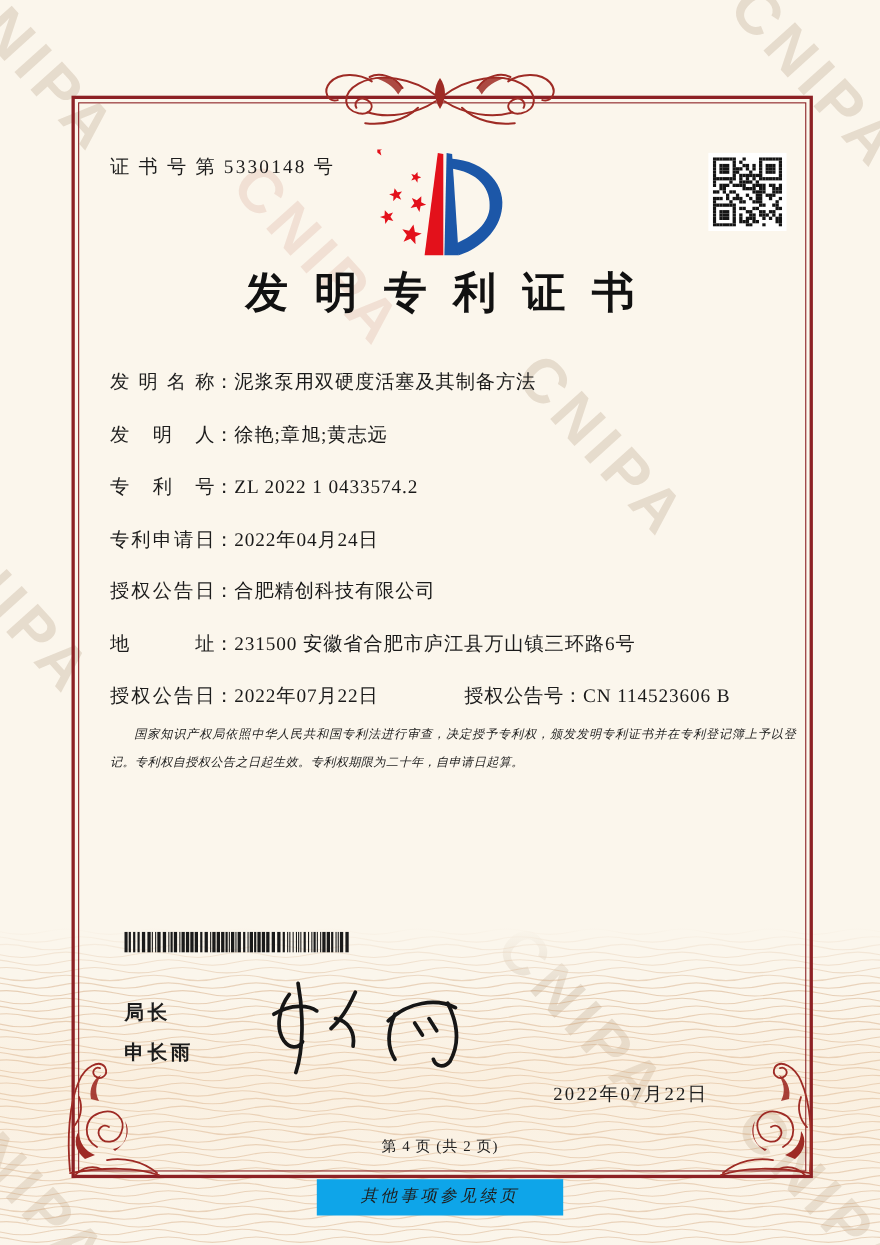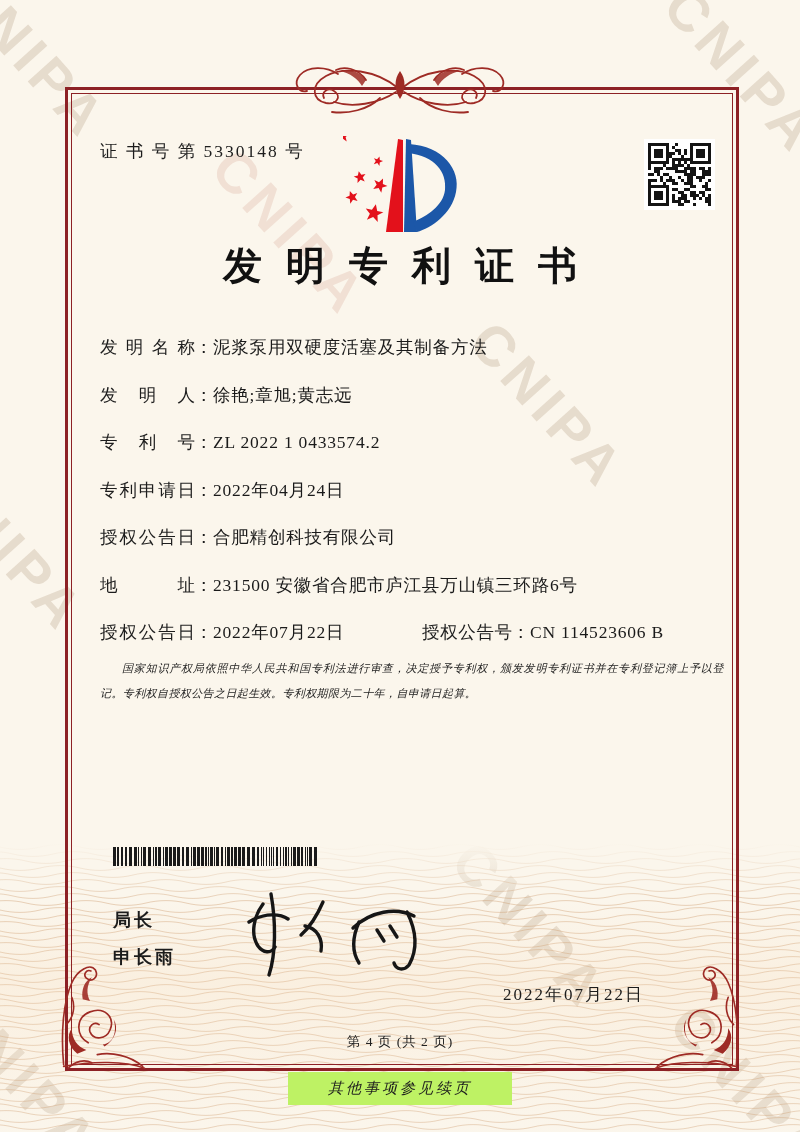--- a/index.html
+++ b/index.html
@@ -47,21 +47,21 @@
            font-style:italic; text-align:justify; color:#1e1e1e; letter-spacing:0.4px; }
   .paras p { text-indent:2em; }
   
   .barcode { position:absolute; left:113px; top:847px; width:206px; height:19px; }
   .signer { position:absolute; left:113px; top:908px; font-family:"Liberation Sans","DejaVu Sans",sans-serif;
             font-weight:bold; font-size:18px; letter-spacing:3px; color:#1c1c1c; }
   .signer div { margin-bottom:13px; }
   .sig { position:absolute; left:225px; top:882px; width:210px; height:100px; }
   .issuedate { position:absolute; left:503px; top:983px; font-size:17px; letter-spacing:2px; color:#1c1c1c; }
   .pageinfo { position:absolute; left:0; top:1033px; width:800px; text-align:center; font-size:13.5px; letter-spacing:1px; color:#222; }
-  .footnote { position:absolute; left:288px; top:1072px; width:224px; height:33px; background:#bef264;
+  .footnote { position:absolute; left:288px; top:1072px; width:224px; height:33px; background:#0ea5e9;
               font-style:italic; font-size:15px; letter-spacing:3px; text-align:center; line-height:33px; color:#1e1e1e; }
   
   .orn-top { position:absolute; left:280px; top:56px; width:240px; height:64px; }
   .orn-bl  { position:absolute; left:50px;  top:948px; width:100px; height:135px; }
   .orn-br  { position:absolute; left:650px; top:948px; width:100px; height:135px; transform:scaleX(-1); }
 </style>
 </head>
 <body>
 
 <div class="page">

